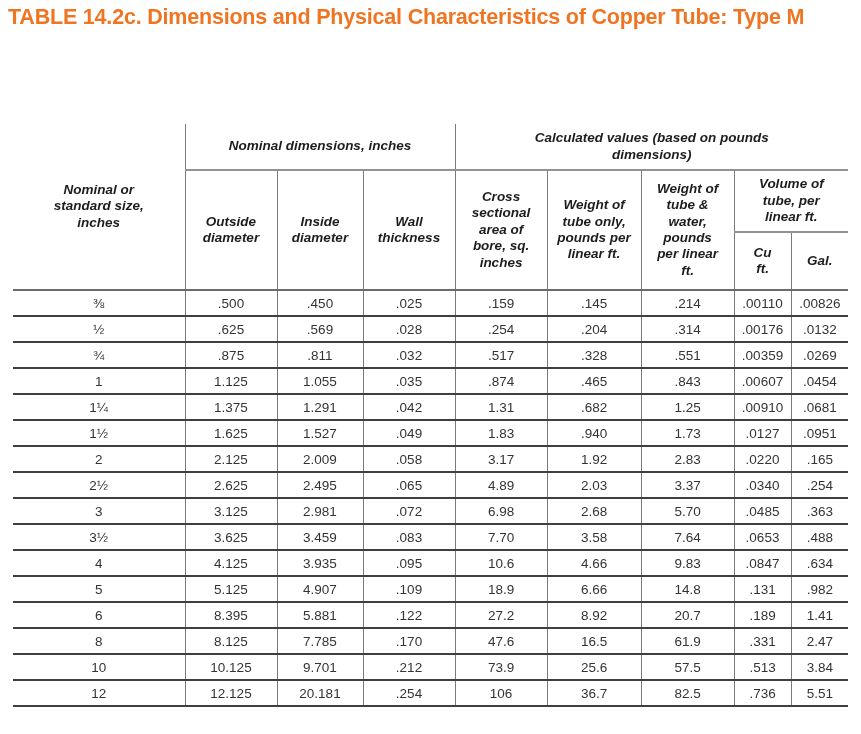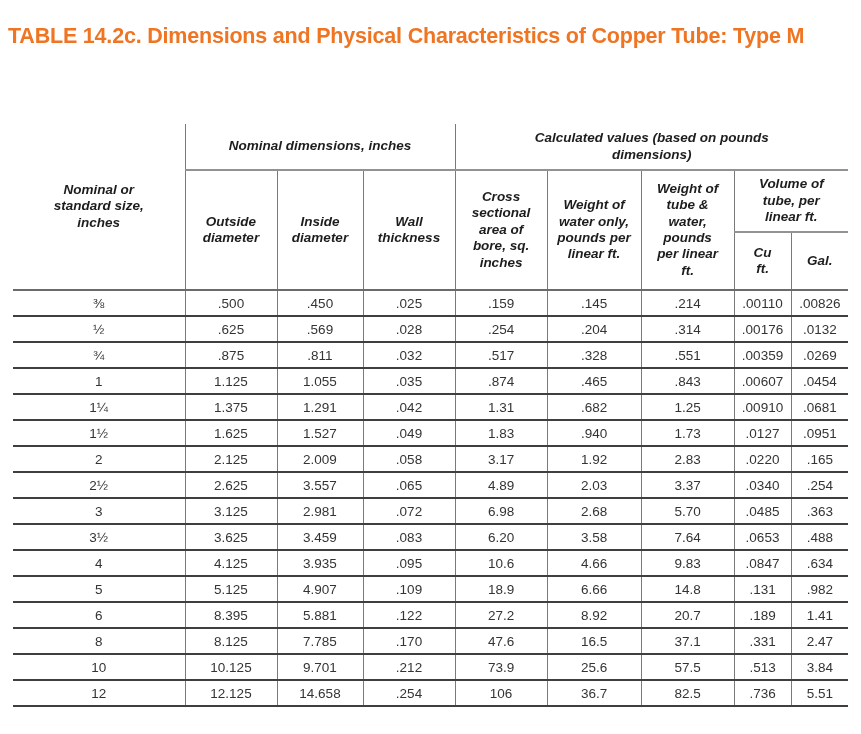--- a/index.html
+++ b/index.html
@@ -6,21 +6,21 @@
   html, body { margin: 0; padding: 0; }
   body {
     width: 861px; height: 734px;
     background: #ffffff;
     font-family: "Liberation Sans", sans-serif;
     position: relative;
     overflow: hidden;
   }
   .title {
     position: absolute;
-    left: 8px; top: 24px;
+    left: 8px; top: 5px;
     margin: 0;
     font-size: 21.5px;
     font-weight: bold;
     letter-spacing: -0.2px;
     color: #EF7523;
     white-space: nowrap;
   }
   table.data-table {
     position: absolute;
     left: 13px; top: 124px;
@@ -92,21 +92,21 @@
       <th rowspan="2" class="b-left">
         <div class="wrapbox" style="max-width:66px">Inside diameter</div>
       </th>
       <th rowspan="2" class="b-left">
         <div class="wrapbox" style="max-width:72px">Wall thickness</div>
       </th>
       <th rowspan="2" class="b-left">
         <div class="wrapbox" style="max-width:72px">Cross sectional area of bore, sq. inches</div>
       </th>
       <th rowspan="2" class="b-left">
-        <div class="wrapbox" style="max-width:74px">Weight of water only, pounds per linear ft.</div>
+        <div class="wrapbox" style="max-width:74px">Weight of tube only, pounds per linear ft.</div>
       </th>
       <th rowspan="2" class="b-left">
         <div class="wrapbox" style="max-width:70px">Weight of tube &amp; water, pounds per linear ft.</div>
       </th>
       <th colspan="2" class="b-left grp-bottom">
         <div class="wrapbox" style="max-width:80px">Volume of tube, per linear ft.</div>
       </th>
     </tr>
     <tr class="cu-gal-row">
       <th class="b-left">
@@ -191,21 +191,21 @@
         <td class="b-left">.058</td>
         <td class="b-left">3.17</td>
         <td class="b-left">1.92</td>
         <td class="b-left">2.83</td>
         <td class="b-left">.0220</td>
         <td class="b-left">.165</td>
       </tr>
       <tr>
         <td>2½</td>
         <td class="b-left">2.625</td>
-        <td class="b-left">3.557</td>
+        <td class="b-left">2.495</td>
         <td class="b-left">.065</td>
         <td class="b-left">4.89</td>
         <td class="b-left">2.03</td>
         <td class="b-left">3.37</td>
         <td class="b-left">.0340</td>
         <td class="b-left">.254</td>
       </tr>
       <tr>
         <td>3</td>
         <td class="b-left">3.125</td>
@@ -215,21 +215,21 @@
         <td class="b-left">2.68</td>
         <td class="b-left">5.70</td>
         <td class="b-left">.0485</td>
         <td class="b-left">.363</td>
       </tr>
       <tr>
         <td>3½</td>
         <td class="b-left">3.625</td>
         <td class="b-left">3.459</td>
         <td class="b-left">.083</td>
-        <td class="b-left">6.20</td>
+        <td class="b-left">7.70</td>
         <td class="b-left">3.58</td>
         <td class="b-left">7.64</td>
         <td class="b-left">.0653</td>
         <td class="b-left">.488</td>
       </tr>
       <tr>
         <td>4</td>
         <td class="b-left">4.125</td>
         <td class="b-left">3.935</td>
         <td class="b-left">.095</td>
@@ -261,39 +261,39 @@
         <td class="b-left">.189</td>
         <td class="b-left">1.41</td>
       </tr>
       <tr>
         <td>8</td>
         <td class="b-left">8.125</td>
         <td class="b-left">7.785</td>
         <td class="b-left">.170</td>
         <td class="b-left">47.6</td>
         <td class="b-left">16.5</td>
-        <td class="b-left">37.1</td>
+        <td class="b-left">61.9</td>
         <td class="b-left">.331</td>
         <td class="b-left">2.47</td>
       </tr>
       <tr>
         <td>10</td>
         <td class="b-left">10.125</td>
         <td class="b-left">9.701</td>
         <td class="b-left">.212</td>
         <td class="b-left">73.9</td>
         <td class="b-left">25.6</td>
         <td class="b-left">57.5</td>
         <td class="b-left">.513</td>
         <td class="b-left">3.84</td>
       </tr>
       <tr>
         <td>12</td>
         <td class="b-left">12.125</td>
-        <td class="b-left">14.658</td>
+        <td class="b-left">20.181</td>
         <td class="b-left">.254</td>
         <td class="b-left">106</td>
         <td class="b-left">36.7</td>
         <td class="b-left">82.5</td>
         <td class="b-left">.736</td>
         <td class="b-left">5.51</td>
       </tr>
     </tbody>
 </table>
 

